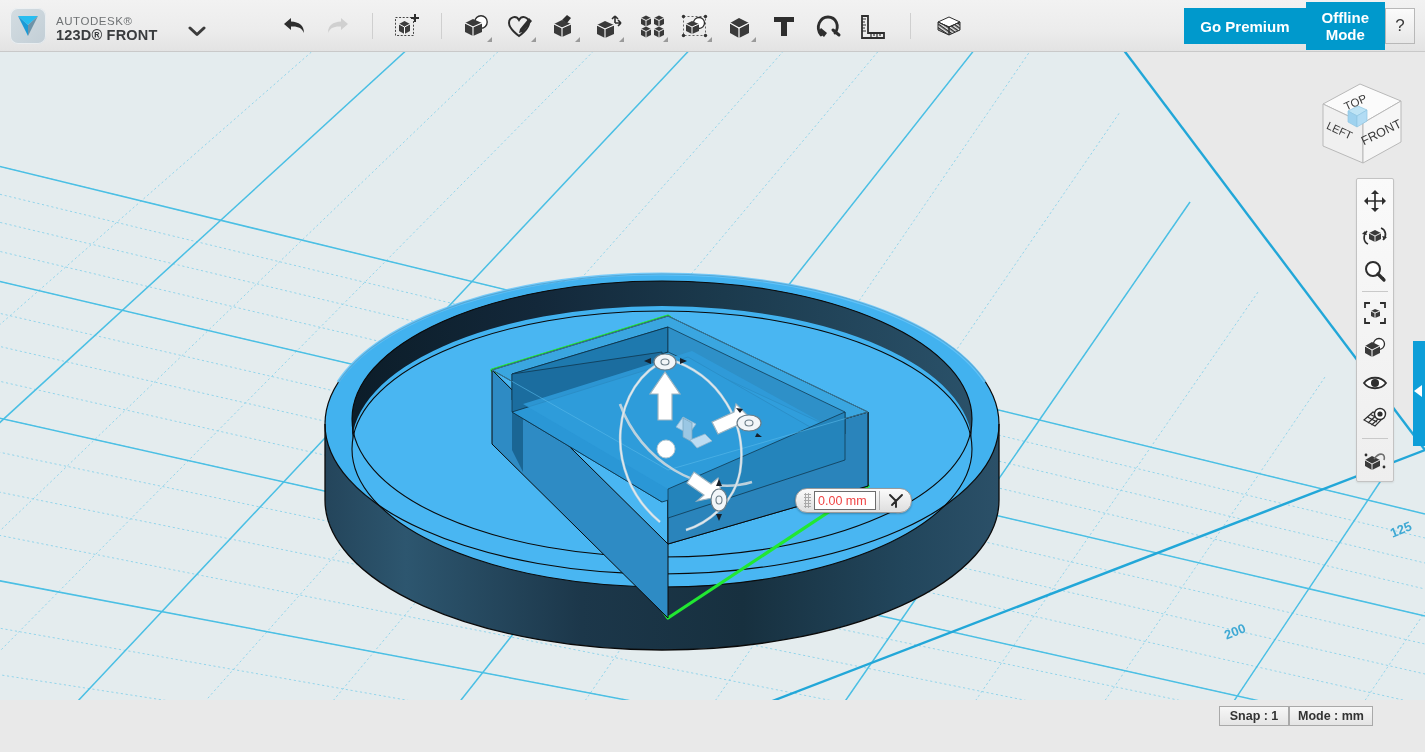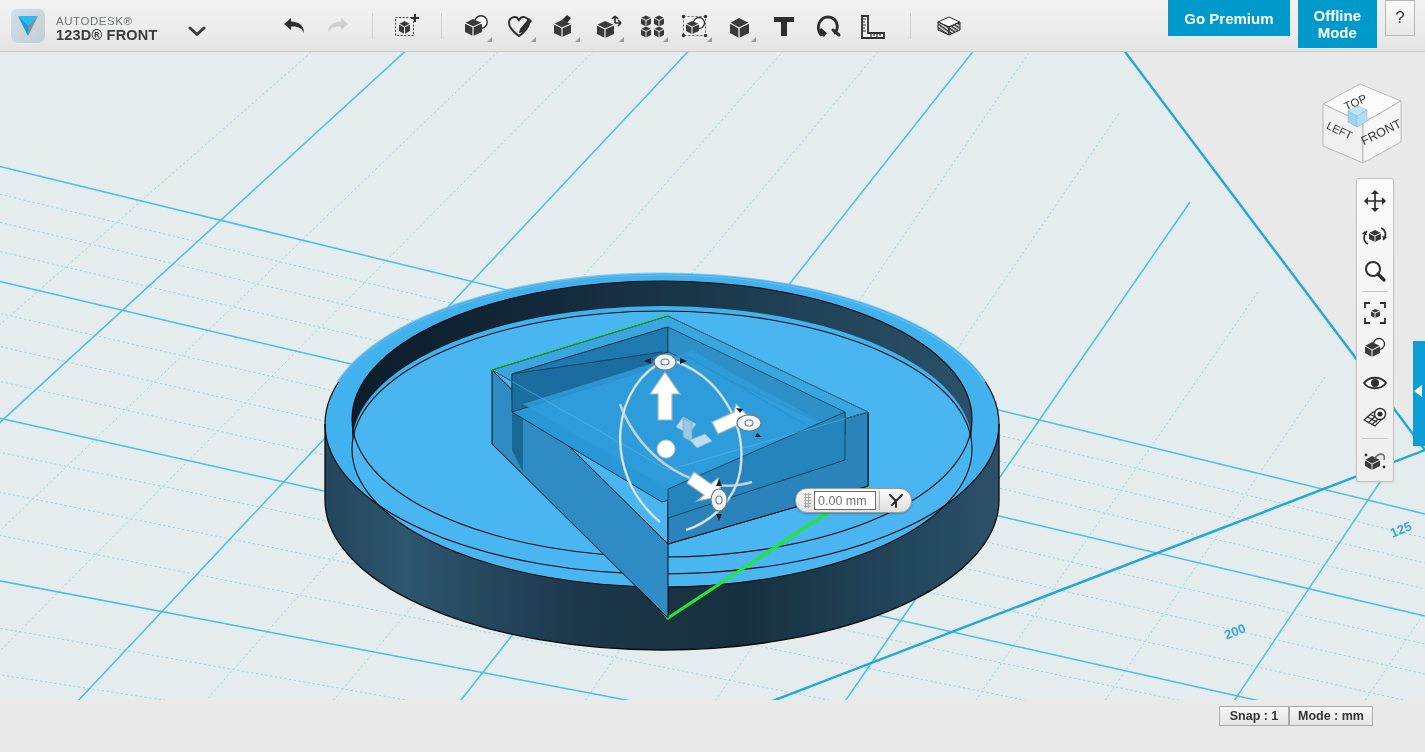--- a/index.html
+++ b/index.html
@@ -54,21 +54,21 @@
     content:''; position:absolute; right:3px; bottom:3px;
     width:0;height:0;border-style:solid;border-width:0 0 5px 5px;
     border-color: transparent transparent #9a9a9a transparent;
   }
   .tool.disabled { opacity: .35; cursor: default; }
   .tsep { width: 1px; height: 26px; background: #cfcfcf; margin: 0 12px; }
   .tsep.wide { margin: 0 16px; }
 
   .hdr-right {
     position: absolute; right: 10px; top: 0; height: 52px;
-    display: flex; align-items: flex-start; gap: 8px;
+    display: flex; align-items: center; gap: 0;
   }
   .btn-premium, .btn-offline {
     background: #0099cc; color: #fff; border: none;
     font-size: 15px; font-weight: bold; cursor: pointer;
     font-family: "Liberation Sans", sans-serif;
   }
   .btn-premium { height: 36px; padding: 0 16px; }
   .btn-offline {
     height: 48px; padding: 0 16px; line-height: 17px;
     display:flex;flex-direction:column;align-items:center;justify-content:center;
@@ -106,21 +106,21 @@
     z-index: 25;
   }
   .dim-grip {
     width: 7px; height: 15px; margin-right: 3px;
     background-image: radial-gradient(circle, #aaa 1px, transparent 1.2px);
     background-size: 3px 3px;
   }
   .dim-input {
     width: 62px; height: 19px;
     border: 1px solid #6d6d6d; background: #fff;
-    font-size: 12.5px; color: #737373; text-align: left;
+    font-size: 12.5px; color: #ef4444; text-align: left;
     padding: 0 3px; outline: none;
     font-family: "Liberation Sans", sans-serif;
   }
   .dim-sep { width:1px; height: 19px; background:#b5b5b5; margin: 0 3px; }
   .dim-btn {
     width: 26px; height: 21px; border-radius: 0 10px 10px 0;
     display:flex;align-items:center;justify-content:center;cursor:pointer;
   }
 
   

